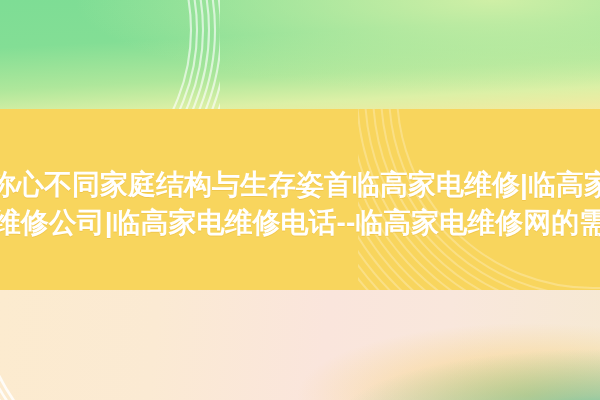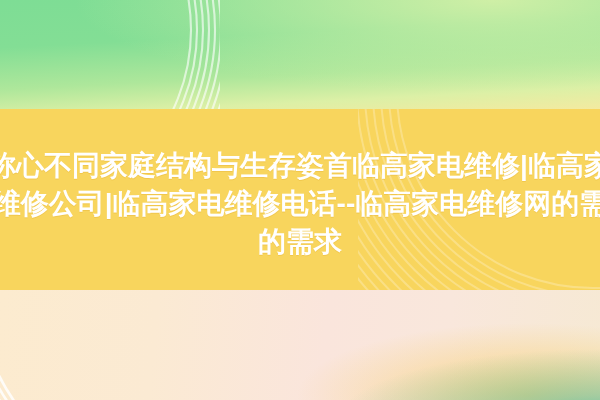--- a/index.html
+++ b/index.html
@@ -155,16 +155,15 @@
         <ellipse cx="580" cy="410" rx="698" ry="438"></ellipse>
         <ellipse cx="580" cy="410" rx="704" ry="444"></ellipse>
         <ellipse cx="580" cy="410" rx="710" ry="450"></ellipse>
       </g>
     </svg>
   </div>
 
   <div id="headline">
     <div class="tline l1">称心不同家庭结构与生存姿首临高家电维修|临高家</div>
     <div class="tline l2">电维修公司|临高家电维修电话--临高家电维修网的需求</div>
-    <div class="tline l3">的需求</div>
   </div>
 
 </div>
 
 </body></html>

